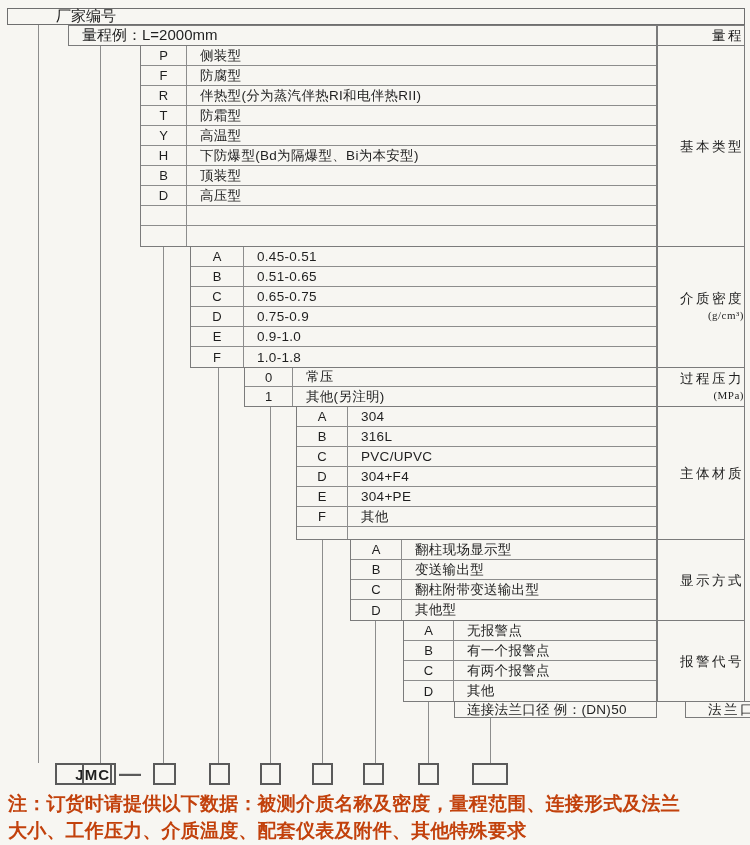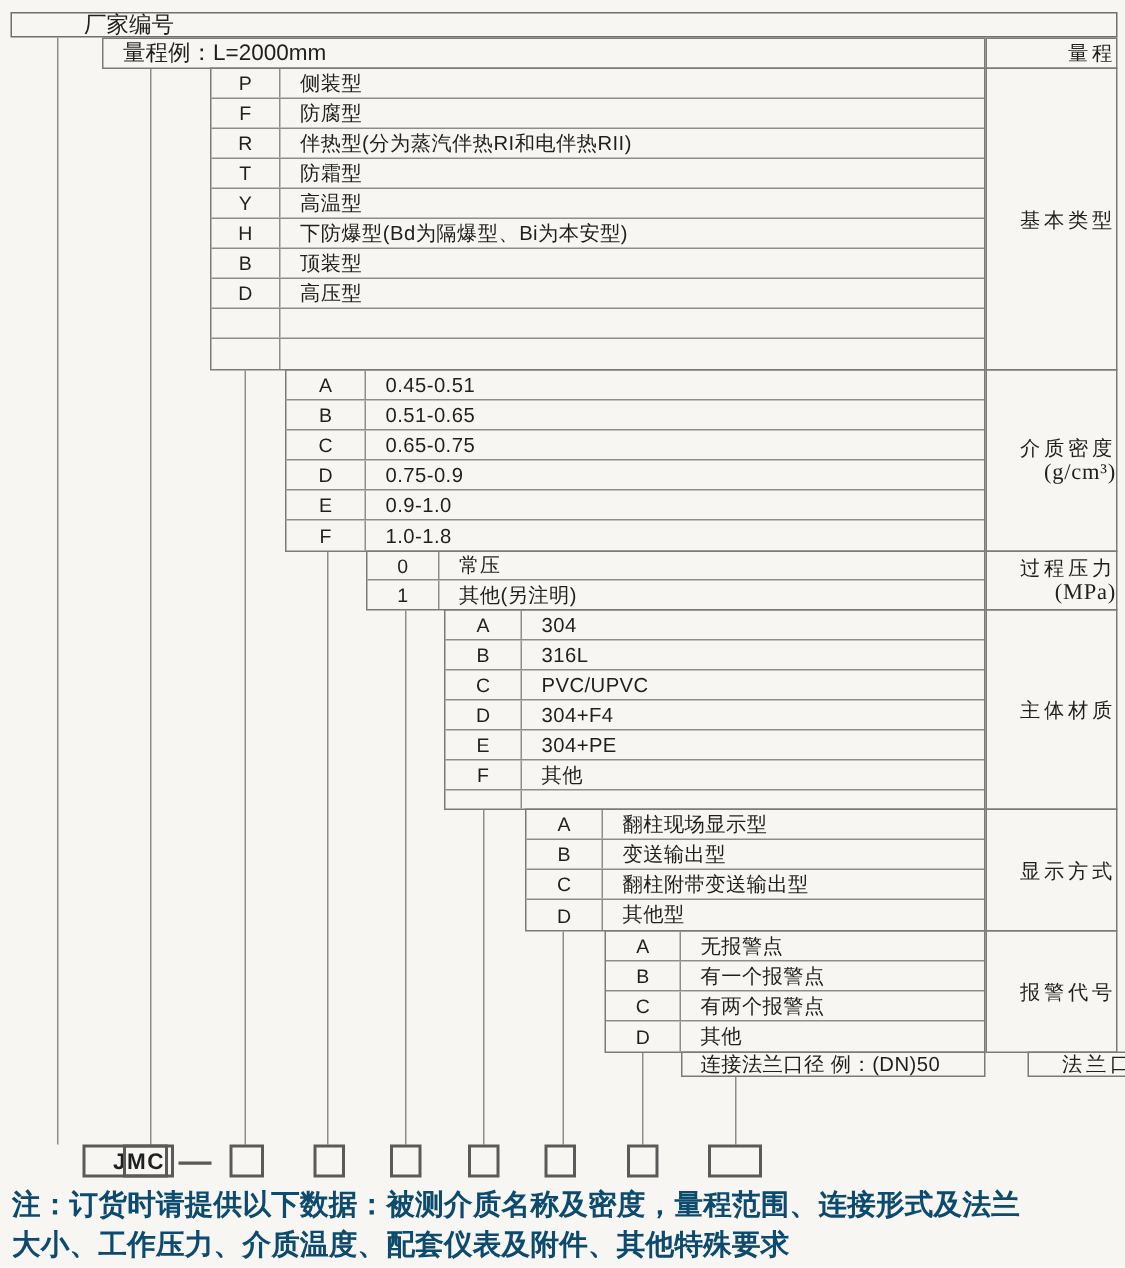--- a/index.html
+++ b/index.html
@@ -23,26 +23,26 @@
   .t-display  .code { width:51px; }
   .t-alarm    .code { width:50px; }
   .t-flange   .row  { height:15px; border-bottom:none; }
   .t-flange   .desc { padding-left:12px; }
   .lbl {
     position:absolute; left:657px; width:88px; border:1px solid #7b7b7b;
     display:flex; flex-direction:column; align-items:flex-end; justify-content:center;
     font-family:"Liberation Serif","DejaVu Serif",serif; font-size:13.5px;
     letter-spacing:2.5px; line-height:17px; color:#1f1f1f; text-indent:2.5px;
   }
-  .lbl .lat { letter-spacing:0.5px; text-indent:0; font-size:15px; }
+  .lbl .lat { letter-spacing:0.5px; text-indent:0; font-size:11px; }
   .vline { position:absolute; width:1px; background:#8d8d8d; }
   .mbox  { position:absolute; top:763px; height:22px; border:2px solid #5a5a5a; }
   .jmc   { display:flex; align-items:center; justify-content:flex-end; font-weight:bold; font-size:15px; letter-spacing:1px;margin-left:48px; }
   .dash  { position:absolute; top:763px; height:22px; display:flex; align-items:center; color:#5a5a5a; font-size:22px; font-weight:bold; }
-  .note  { position:absolute; left:8px; top:790px; width:742px; color:#0c4a6e; font-size:19px; font-weight:bold; line-height:27px; letter-spacing:0.2px; }
+  .note  { position:absolute; left:8px; top:790px; width:742px; color:#c2410c; font-size:19px; font-weight:bold; line-height:27px; letter-spacing:0.2px; }
 </style>
 </head>
 <body>
 
 <div class="canvas">
 
   <div class="hbox" style="left:7px; top:8px; width:738px; height:17px; padding-left:48px;">
     <span>厂家编号</span>
   </div>
 

